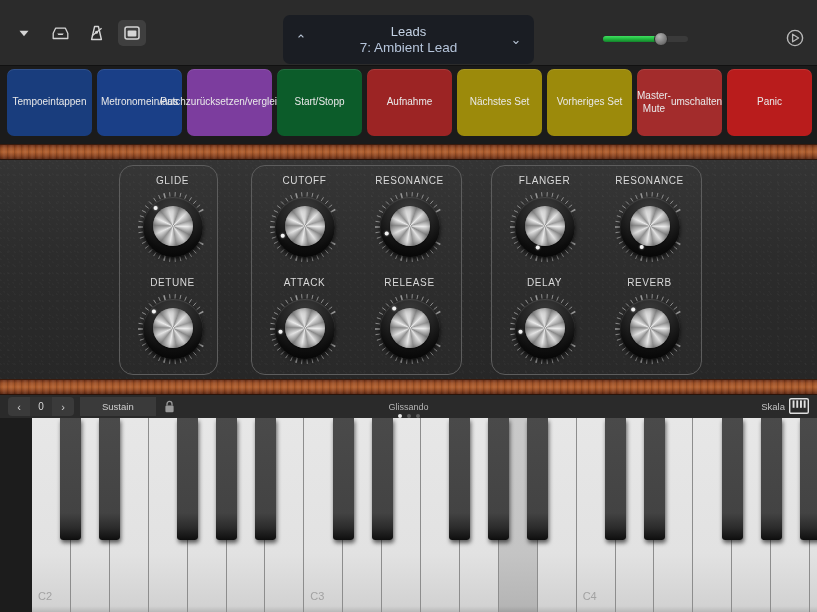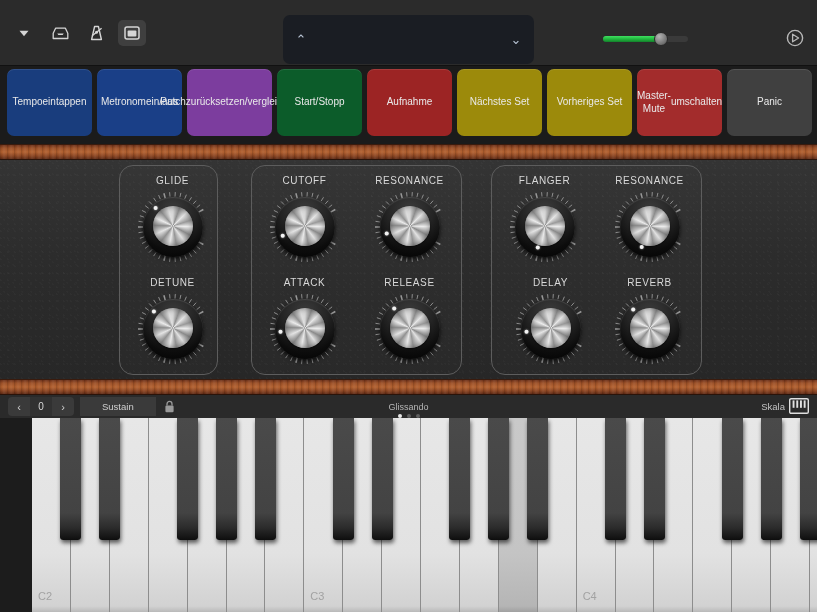--- a/index.html
+++ b/index.html
@@ -231,20 +231,24 @@
       <div class="tb-icon boxed">
         <svg width="16" height="14" viewBox="0 0 16 14">
           <rect x="1" y="1" width="14" height="12" rx="2" fill="none" stroke="currentColor" stroke-width="1.5"></rect>
           <rect x="3.6" y="4.4" width="8.8" height="6.2" rx="1" fill="currentColor"></rect>
         </svg>
       </div>
     </div>
 
     <div class="patch-selector">
       <span class="patch-chev">⌃</span>
+      <span class="patch-text">
+        <div class="patch-cat">Leads</div>
+        <div class="patch-name">7: Ambient Lead</div>
+      </span>
       <span class="patch-chev">⌄</span>
     </div>
 
     <div class="volume-wrap">
       <div class="vol-track"></div>
       <div class="vol-fill"></div>
       <div class="vol-knob"></div>
     </div>
 
     <div class="tuner-btn">
@@ -279,21 +283,21 @@
         <div class="act-btn" style="background: rgb(156, 138, 11);">
           <div>Nächstes Set</div>
         </div>
         <div class="act-btn" style="background: rgb(156, 138, 11);">
           <div>Vorheriges Set</div>
         </div>
         <div class="act-btn" style="background: rgb(163, 44, 44);">
           <div>Master-Mute</div>
           <div>umschalten</div>
         </div>
-        <div class="act-btn" style="background: #404040;">
+        <div class="act-btn" style="background: #b91c1c;">
           <div>Panic</div>
         </div>
       </div>
     <div class="page-dots" id="page-dots">
         <div class="pdot on"></div>
         <div class="pdot"></div>
       </div>
   </div>
 
   <div class="wood top"></div>
@@ -642,21 +646,21 @@
               <line x1="52.1" y1="10.1" x2="54.5" y2="6.3" stroke="#9a9a9a" stroke-width="0.9"></line>
               <line x1="56.1" y1="13.1" x2="59.1" y2="9.7" stroke="#9a9a9a" stroke-width="0.9"></line>
               <line x1="59.6" y1="16.7" x2="63.1" y2="13.8" stroke="#9a9a9a" stroke-width="0.9"></line>
               <line x1="60.7" y1="21.7" x2="66.3" y2="18.5" stroke="#9a9a9a" stroke-width="1.5"></line>
             </svg></div>
           <div class="knob-body"></div>
           <div class="knob-cap"></div>
           <div class="knob-dot" style="transform: translate(-6.3px, 22.1px);"></div>
         </div>
       </div>
-      <div class="knob-cell" style="left: 9px; top: 111px;">
+      <div class="knob-cell" style="left: 3px; top: 111px;">
         <div class="knob-label">DELAY</div>
         <div class="knob">
           <div class="knob-ticks"><svg width="72" height="72" viewBox="0 0 72 72">
               <line x1="60.7" y1="50.3" x2="66.3" y2="53.5" stroke="#9a9a9a" stroke-width="1.5"></line>
               <line x1="59.6" y1="55.3" x2="63.1" y2="58.2" stroke="#9a9a9a" stroke-width="0.9"></line>
               <line x1="56.1" y1="58.9" x2="59.1" y2="62.3" stroke="#9a9a9a" stroke-width="0.9"></line>
               <line x1="52.1" y1="61.9" x2="54.5" y2="65.7" stroke="#9a9a9a" stroke-width="0.9"></line>
               <line x1="47.7" y1="64.2" x2="49.4" y2="68.3" stroke="#9a9a9a" stroke-width="0.9"></line>
               <line x1="42.9" y1="65.7" x2="43.9" y2="70.1" stroke="#9a9a9a" stroke-width="0.9"></line>
               <line x1="38.0" y1="66.4" x2="38.3" y2="70.9" stroke="#9a9a9a" stroke-width="0.9"></line>

